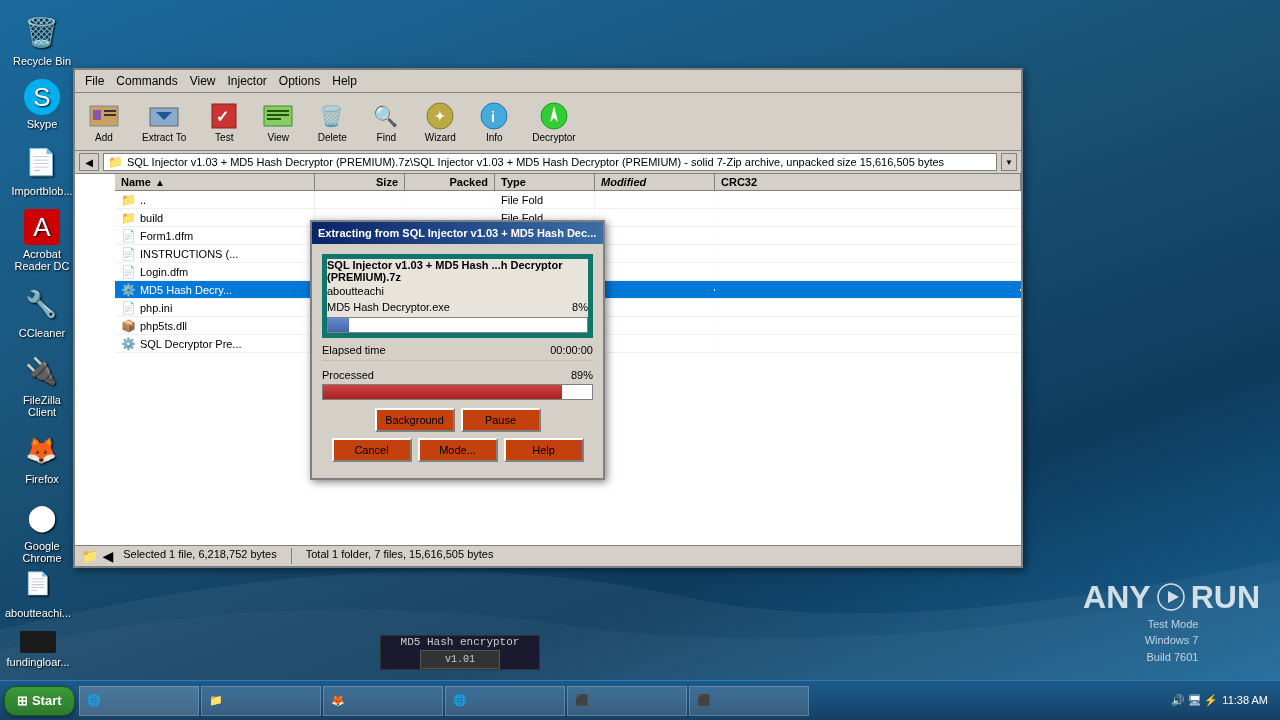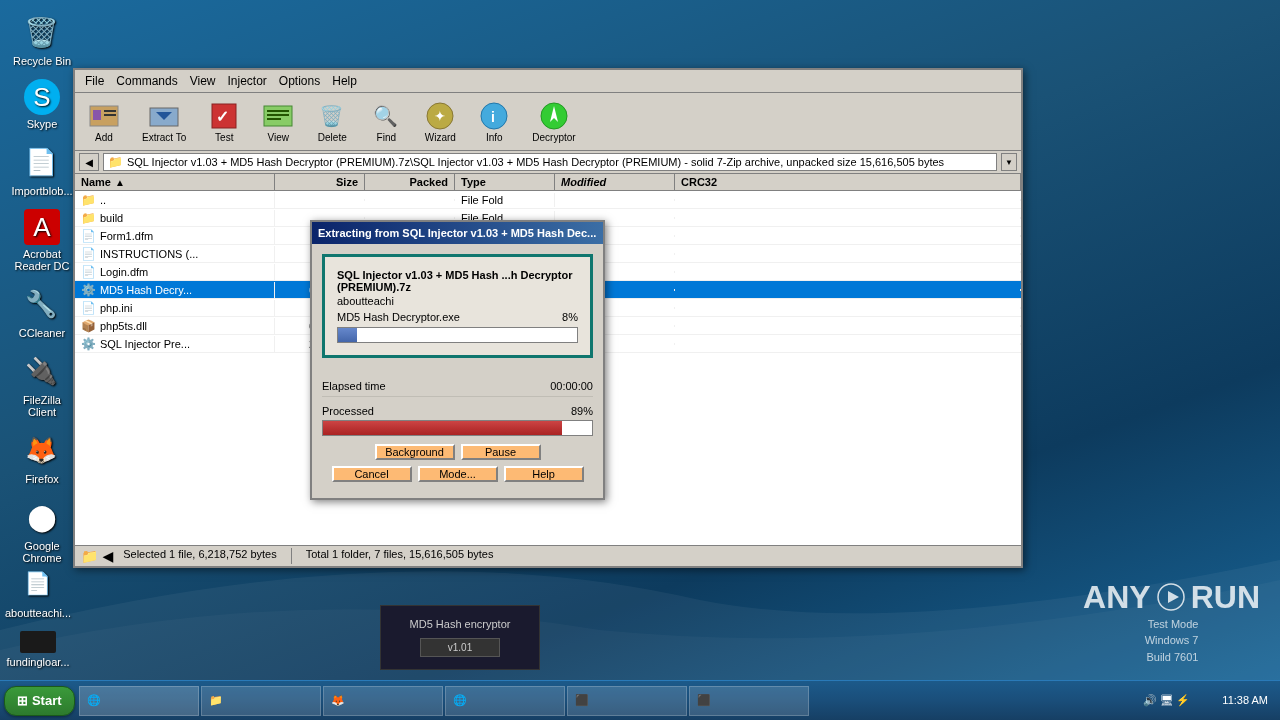--- a/index.html
+++ b/index.html
@@ -111,21 +111,20 @@
       display: flex;
       align-items: center;
       gap: 4px;
       padding: 0 8px;
       color: white;
       font-size: 11px;
     }
 
     .tray-time {
       line-height: 1.4;
-      margin-left: 28px;
     }
 
     
     .window-7zip {
       position: absolute;
       top: 68px;
       left: 73px;
       width: 950px;
       height: 500px;
       background: #d4d0c8;
@@ -250,20 +249,21 @@
       justify-content: center;
       font-size: 8px;
     }
 
     
     .file-list {
       flex: 1;
       background: white;
       overflow: hidden;
       position: relative;
+      padding-left: 40px;
     }
 
     .file-list-header {
       display: flex;
       background: #d4d0c8;
       border-bottom: 1px solid #808080;
       font-size: 11px;
       font-weight: bold;
     }
 
@@ -333,23 +333,23 @@
       justify-content: space-between;
       height: 22px;
     }
 
     .dialog-content {
       padding: 10px;
     }
 
     .dialog-info {
       background: #e8e4dc;
-      border: 3px solid #0f766e;
-      padding: 12px;
-      margin-bottom: 18px;
+      border: 5px solid #0f766e;
+      padding: 0;
+      margin-bottom: 2px;
       font-size: 11px;
     }
 
     .dialog-info-title {
       font-weight: bold;
       margin-bottom: 2px;
       font-size: 11px;
     }
 
     .progress-container {
@@ -391,42 +391,43 @@
 
     .dialog-buttons {
       display: flex;
       gap: 6px;
       justify-content: center;
       margin-bottom: 6px;
     }
 
     .dialog-btn {
       width: 80px;
-      height: 16px;
-      background: #fdba74;
+      height: 24px;
+      background: #c2410c;
       border: 2px solid;
       border-color: #ffffff #808080 #808080 #ffffff;
       cursor: pointer;
       font-size: 11px;
       display: flex;
       align-items: center;
       justify-content: center;
     }
 
     .bottom-window {
       background: #1a1a2e;
       border: 1px solid #333;
       color: #ccc;
       font-size: 11px;
-      padding: 12px 8px;
+      padding: 0 8px;
       min-width: 160px;
       display: flex;
       flex-direction: column;
       align-items: center;
-      gap: 8px;
+      gap: 2px;
+      font-family: Liberation Mono, monospace;
     }
 
     .bottom-window-btn {
       background: #333;
       border: 1px solid #555;
       color: #ccc;
       padding: 3px 12px;
       font-size: 10px;
       cursor: pointer;
       min-width: 80px;
@@ -705,21 +706,21 @@
         </div>
         <div class="file-cell" style="width:90px;text-align:right;">6,831,616</div>
         <div class="file-cell" style="width:90px;text-align:center;">?</div>
         <div class="file-cell" style="width:100px;">Applicat</div>
         <div class="file-cell" style="width:120px;"></div>
         <div class="file-cell" style="flex:1;"></div>
       </div>
       <div class="file-row">
         <div class="file-cell" style="width:200px;display:flex;align-items:center;gap:4px;">
           <span style="font-size:12px;">⚙️</span>
-          <span>SQL Injector Pre...</span>
+          <span>SQL Decryptor Pre...</span>
         </div>
         <div class="file-cell" style="width:90px;text-align:right;">2,464,905</div>
         <div class="file-cell" style="width:90px;text-align:center;">?</div>
         <div class="file-cell" style="width:100px;">Applicat</div>
         <div class="file-cell" style="width:120px;"></div>
         <div class="file-cell" style="flex:1;"></div>
       </div>
     </div>
 
     <div class="statusbar">

